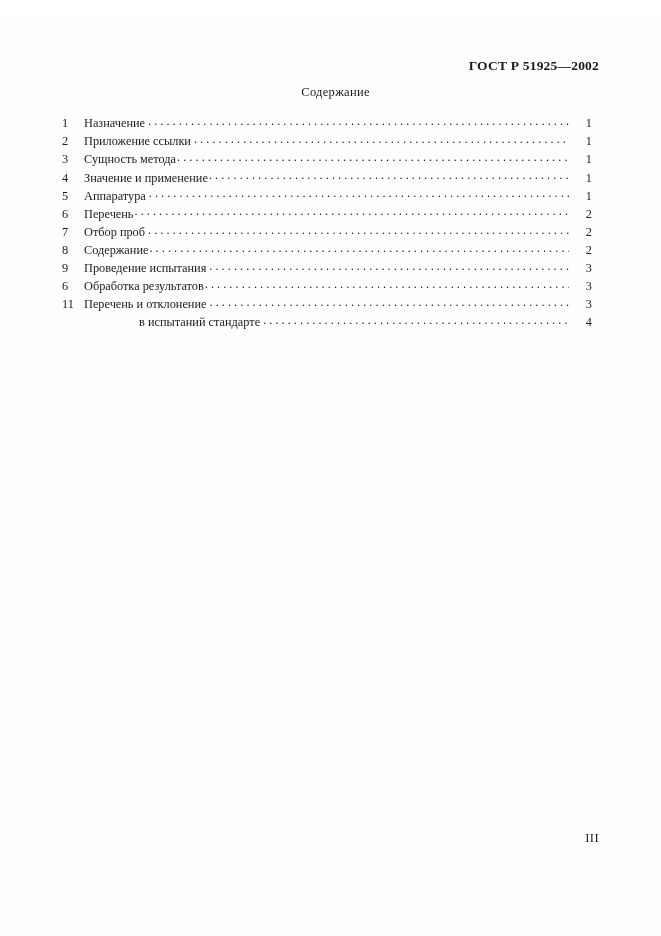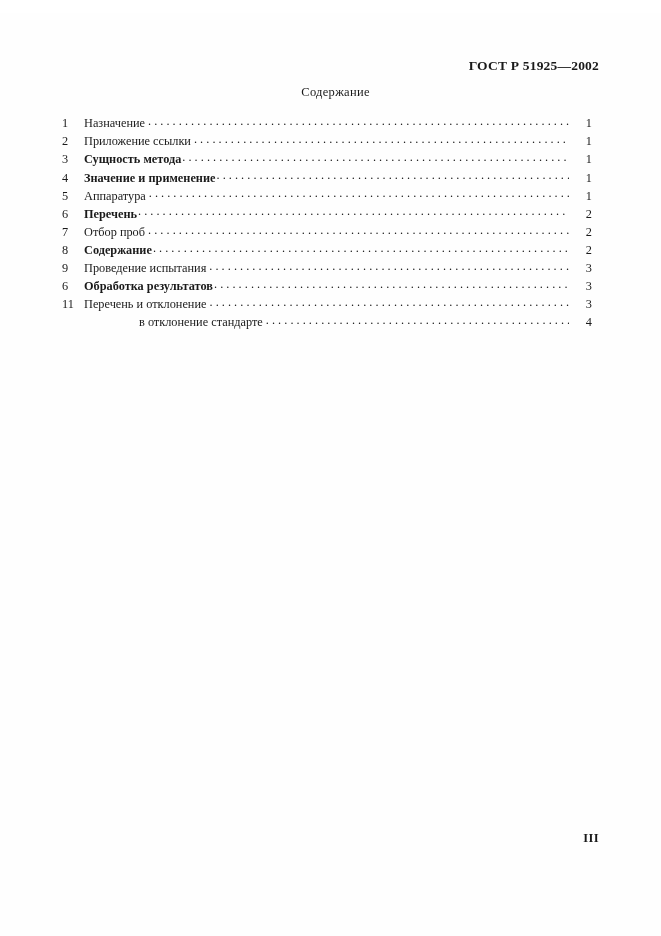--- a/index.html
+++ b/index.html
@@ -67,21 +67,21 @@
   }
   .toc-num {
     flex: 0 0 22px;
     text-align: left;
   }
   .toc-label {
     flex: 0 0 auto;
     padding-right: 2px;
   }
   
-  .toc-row.tight .toc-label { padding-right: 0; font-weight: bold; }
+  .toc-row.tight .toc-label { padding-right: 0; }
 
   .leader {
     flex: 1 1 auto;
     overflow: hidden;
     height: 1em;
     position: relative;
     margin: 0 3px 0 1px;
   }
   .leader::before {
     content: ". . . . . . . . . . . . . . . . . . . . . . . . . . . . . . . . . . . . "
@@ -122,21 +122,20 @@
     white-space: nowrap;
   }
 
   
   .folio {
     position: absolute;
     top: 818px;
     right: 62px;
     font-size: 12.5px;
     letter-spacing: 0.4px;
-    font-weight: bold;
   }
 </style>
 </head>
 <body>
 
 <div class="page">
 
   <div class="doc-header">ГОСТ Р 51925—2002</div>
 
   <div class="toc-title">
@@ -207,21 +206,21 @@
       <div class="toc-row">
         <span class="toc-num">11</span>
         <span class="toc-label">Перечень и отклонение</span>
         <span class="leader"></span>
         <span class="toc-page">3</span>
       </div>
     </div>
 
   <div class="toc-appendix">
     <div class="appendix-line2">
-      <span class="toc-label">в отклонение стандарте</span>
+      <span class="toc-label">в испытаний стандарте</span>
       <span class="leader"></span>
       <span class="toc-page">4</span>
     </div>
   </div>
 
   <div class="folio">III</div>
 
 </div>
 
 </body></html>

